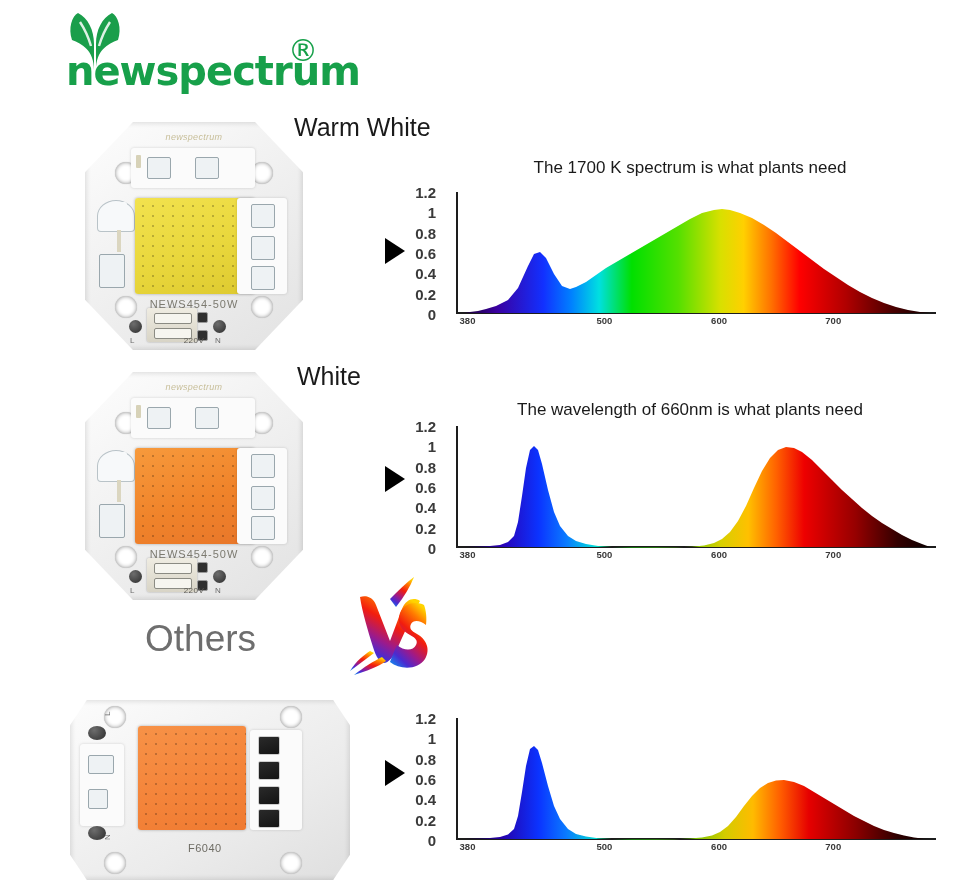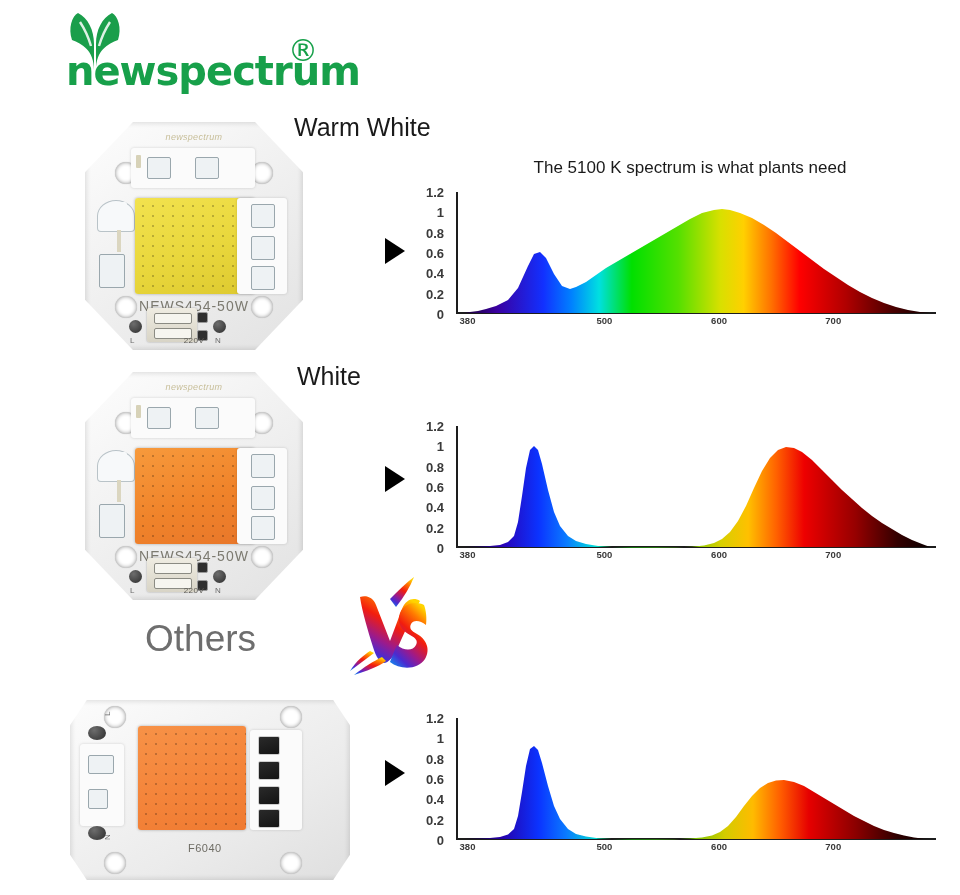--- a/index.html
+++ b/index.html
@@ -35,21 +35,21 @@
   .chip-panel{position:absolute;background:#fbfbfb;border-radius:3px;
      box-shadow:0 0 3px rgba(0,0,0,.16);}
   .chip-cell{position:absolute;border:1.4px solid #9aa7ad;background:#eef2f4;border-radius:2px;}
   .cob{position:absolute;border-radius:3px;box-shadow:0 0 3px rgba(0,0,0,.3);}
   .cob::after{content:"";position:absolute;inset:0;border-radius:3px;
      background-image:radial-gradient(rgba(0,0,0,.22) 1px,transparent 1.3px);
      background-size:10px 10px;background-position:3px 3px;}
   .cob-warm{background:linear-gradient(160deg,#f2e24e,#e9d73c 55%,#ddc92f);}
   .cob-pink{background:linear-gradient(160deg,#f79a3c,#f0832a 55%,#e8762a);}
   .chip-model{position:absolute;left:50%;transform:translateX(-50%);
-     font-size:14px;color:#7c7a70;letter-spacing:1px;white-space:nowrap;}
+     font-size:11px;color:#7c7a70;letter-spacing:1px;white-space:nowrap;}
   .chip-volt{position:absolute;left:50%;transform:translateX(-50%);
      font-size:8px;color:#5d5b55;letter-spacing:.5px;}
   .chip-term{position:absolute;font-size:8px;color:#6b6b6b;}
   .chip-pad{position:absolute;width:13px;height:13px;border-radius:50%;
      background:radial-gradient(circle at 35% 30%,#6d6d6d,#2c2c2c);}
   .connector{position:absolute;background:linear-gradient(180deg,#efece2,#d8d4c6);
      border-radius:2px;box-shadow:0 0 2px rgba(0,0,0,.35);}
   .connector .slot{position:absolute;left:14%;width:72%;height:26%;
      border:1.6px solid #8b8b83;border-radius:2px;background:#f6f5ef;}
   .hookpad{position:absolute;border:1.6px solid #b9c3c8;border-radius:50% 50% 4px 4px;
@@ -69,21 +69,21 @@
 
   
   #vs{left:340px;top:575px;width:108px;height:102px;}
 
   
   .chart{position:absolute;}
   .chart-title{position:absolute;white-space:nowrap;font-size:17px;color:#1a1a1a;
      left:50%;transform:translateX(-50%);top:0;}
   .chart-title.red{color:#fb0d0d;font-weight:600;font-size:16px;letter-spacing:-.3px;}
   .plot{position:absolute;}
-  .ytick{position:absolute;right:100%;margin-right:12px;font-size:13px;color:#3a3a3a;
+  .ytick{position:absolute;right:100%;margin-right:20px;font-size:15px;color:#3a3a3a;
      transform:translateY(-50%);white-space:nowrap;font-weight:600;}
   .xtick{position:absolute;top:100%;margin-top:1px;font-size:9.5px;color:#3a3a3a;
      transform:translateX(-50%);white-space:nowrap;font-weight:600;}
   .axisline{position:absolute;background:#1d1d1d;}
 </style>
 </head>
 <body>
 
 <div class="abs" id="logo">
   <div class="leafwrap">
@@ -218,21 +218,21 @@
       <path d="M74 2 C70 12 64 22 56 32 L50 24 C58 16 66 8 74 2 Z"></path>
       <path d="M20 22 C26 20 33 22 36 30 L50 66 L62 34 C66 24 74 22 80 26 C74 36 66 54 58 72 C54 82 48 88 44 88 C40 88 36 82 33 72 C28 56 22 36 20 22 Z"></path>
       <path d="M84 30 C76 26 64 28 60 38 C56 48 62 56 70 60 C76 63 78 66 76 70 C73 76 64 76 57 70 C54 76 52 82 50 87 C60 95 78 95 85 84 C91 74 86 64 77 59 C71 56 69 53 71 49 C73 45 80 45 86 50 C87 43 86 35 84 30 Z"></path>
       <path d="M46 86 C38 92 26 96 14 100 C24 92 34 86 42 82 Z"></path>
       <path d="M34 78 C26 84 18 90 10 96 C16 86 24 80 30 76 Z"></path>
     </g>
   </svg>
 </div>
 
 <div class="chart" id="chart1" style="left:430px;top:158px;width:520px;height:175px;">
-  <div class="chart-title">The 5100 K spectrum is what plants need</div>
+  <div class="chart-title">The 1700 K spectrum is what plants need</div>
   <div class="plot" style="left:26px;top:34px;width:480px;height:122px;">
     <div class="axisline" style="left:0;top:0;width:2px;height:122px;"></div>
     <div class="axisline" style="left:0;bottom:0;width:480px;height:2px;"></div>
     <div class="ytick" style="top:0%;">1.2</div>
     <div class="ytick" style="top:16.667%;">1</div>
     <div class="ytick" style="top:33.333%;">0.8</div>
     <div class="ytick" style="top:50%;">0.6</div>
     <div class="ytick" style="top:66.667%;">0.4</div>
     <div class="ytick" style="top:83.333%;">0.2</div>
     <div class="ytick" style="top:100%;">0</div>
@@ -258,20 +258,21 @@
           <stop offset="0.92" stop-color="#4a0000"></stop>
           <stop offset="1.00" stop-color="#120000"></stop>
         </linearGradient>
       </defs>
       <path d="M8,121 L14,120 L22,119 L30,117 L40,114 L52,108 L62,96 L72,74 L78,62 L84,60 L90,66 L98,82 L106,94 L114,97 L120,95 L130,90 L140,83 L150,76 L162,69 L174,62 L186,55 L198,48 L210,41 L222,34 L234,27 L246,21 L258,18 L266,17 L274,18 L284,21 L296,26 L308,33 L320,41 L332,50 L344,59 L356,68 L368,77 L380,85 L392,93 L404,100 L416,106 L428,111 L440,115 L452,118 L464,120 L474,121 Z" fill="url(#spec1)"></path>
     </svg>
   </div>
 </div>
 
 <div class="chart" id="chart2" style="left:430px;top:400px;width:520px;height:170px;">
+  <div class="chart-title">The wavelength of 660nm is what plants need</div>
   <div class="plot" style="left:26px;top:26px;width:480px;height:122px;">
     <div class="axisline" style="left:0;top:0;width:2px;height:122px;"></div>
     <div class="axisline" style="left:0;bottom:0;width:480px;height:2px;"></div>
     <div class="ytick" style="top:0%;">1.2</div>
     <div class="ytick" style="top:16.667%;">1</div>
     <div class="ytick" style="top:33.333%;">0.8</div>
     <div class="ytick" style="top:50%;">0.6</div>
     <div class="ytick" style="top:66.667%;">0.4</div>
     <div class="ytick" style="top:83.333%;">0.2</div>
     <div class="ytick" style="top:100%;">0</div>

